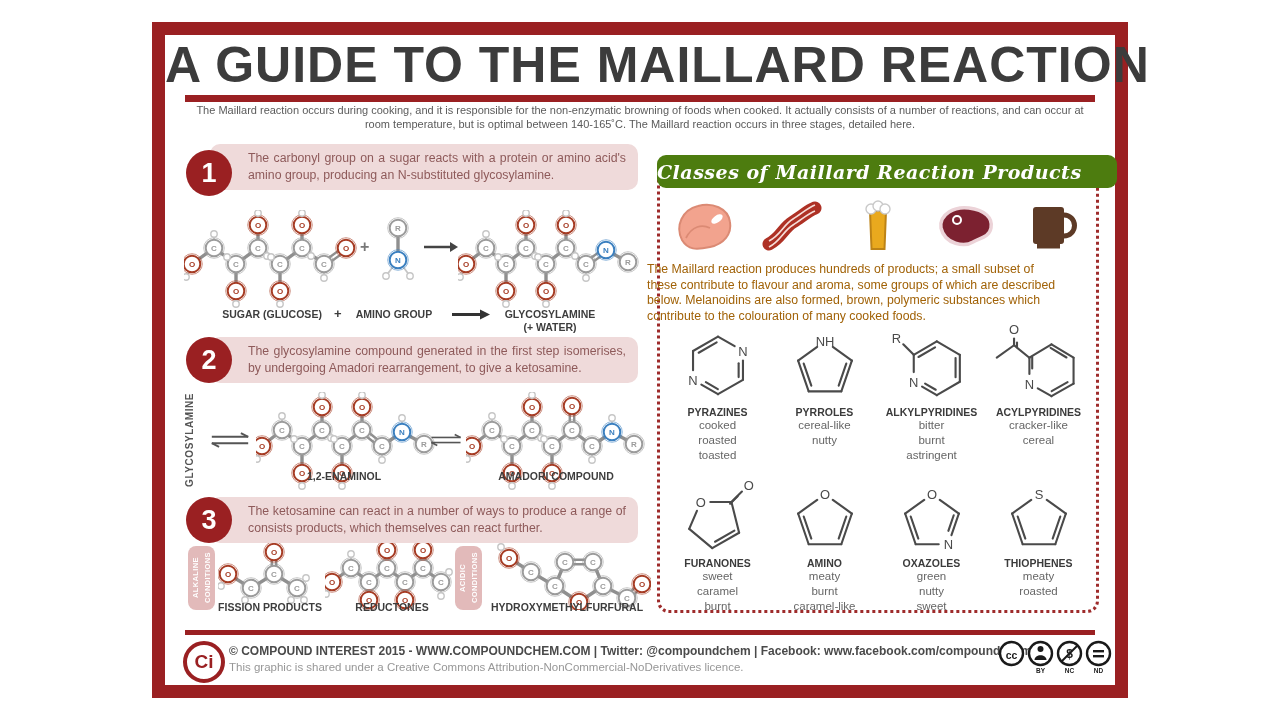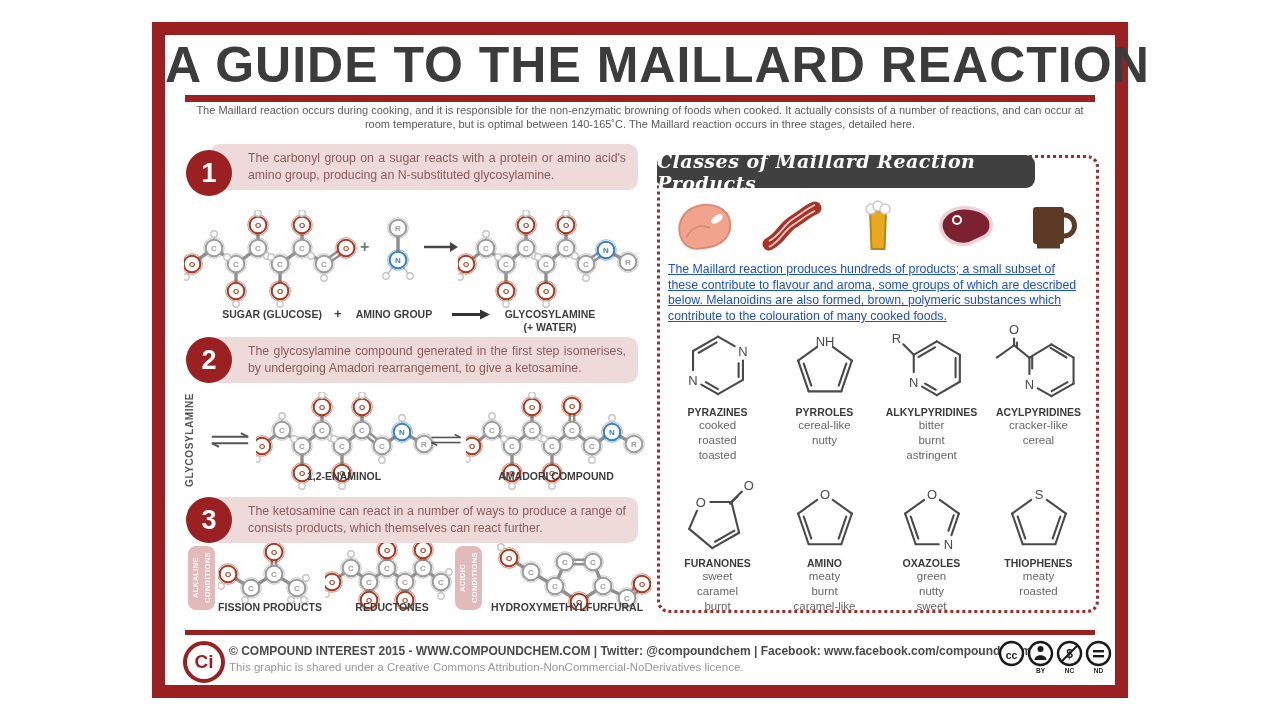--- a/index.html
+++ b/index.html
@@ -24,27 +24,27 @@
   .plus-label{position:absolute;font-size:13px;font-weight:bold;color:#3d3d3d;}
   .side-vert{position:absolute;writing-mode:vertical-rl;transform:rotate(180deg);
              font-size:10px;font-weight:bold;color:#555;letter-spacing:0.6px;text-align:center;}
   .cond-tab{position:absolute;width:27px;height:64px;background:#e2baba;border-radius:8px;
             display:flex;align-items:center;justify-content:center;}
   .cond-tab .vt{writing-mode:vertical-rl;transform:rotate(180deg);color:#fff;font-size:7.5px;
                 font-weight:bold;letter-spacing:0.4px;text-align:center;line-height:1.6;}
   .cond-tab .vt div{display:block;}
   .panel{left:657px;top:155px;width:442px;height:458px;border:3px dotted #9e2b2b;
          border-radius:12px;box-sizing:border-box;}
-  .panel-banner{left:657px;top:155px;width:378px;height:33px;background:#404040;border-radius:9px;
-                display:flex;align-items:center;justify-content:center;z-index:2;}
+  .panel-banner{left:657px;top:155px;width:460px;height:33px;background:#4d7c0f;border-radius:9px;
+                display:flex;align-items:center;justify-content:flex-start;z-index:2;}
   .panel-banner .t{font-family:"DejaVu Serif",serif;font-style:italic;font-weight:bold;
                    font-size:19px;color:#fff;letter-spacing:0.5px;}
   .food-row{left:672px;top:197px;width:412px;height:56px;display:flex;
             justify-content:space-between;align-items:center;}
-  .panel-intro{left:668px;top:262px;width:412px;font-size:12.3px;line-height:1.28;color:#1d4ed8;text-decoration:underline;}
+  .panel-intro{left:647px;top:262px;width:412px;font-size:12.3px;line-height:1.28;color:#a16207;}
   .panel-grid{left:666px;top:322px;width:424px;display:grid;grid-template-columns:repeat(4,1fr);
               row-gap:10px;column-gap:4px;}
   .class-cell{text-align:center;}
   .class-cell svg{display:block;margin:0 auto;}
   .class-name{font-size:10.5px;font-weight:bold;color:#3b3b3b;margin-top:2px;}
   .trait{font-size:11.5px;color:#666;line-height:1.3;}
   .footer-divider{left:185px;top:630px;width:910px;height:5px;background:#9a2022;}
   .ci-logo{left:183px;top:641px;width:34px;height:34px;border:4px solid #9a2022;border-radius:50%;
            color:#9a2022;font-weight:bold;font-size:19px;display:flex;align-items:center;justify-content:center;background:#fff;}
   .footer-line1{left:229px;top:644px;width:770px;font-size:12px;font-weight:bold;color:#4a4a4a;white-space:nowrap;}

